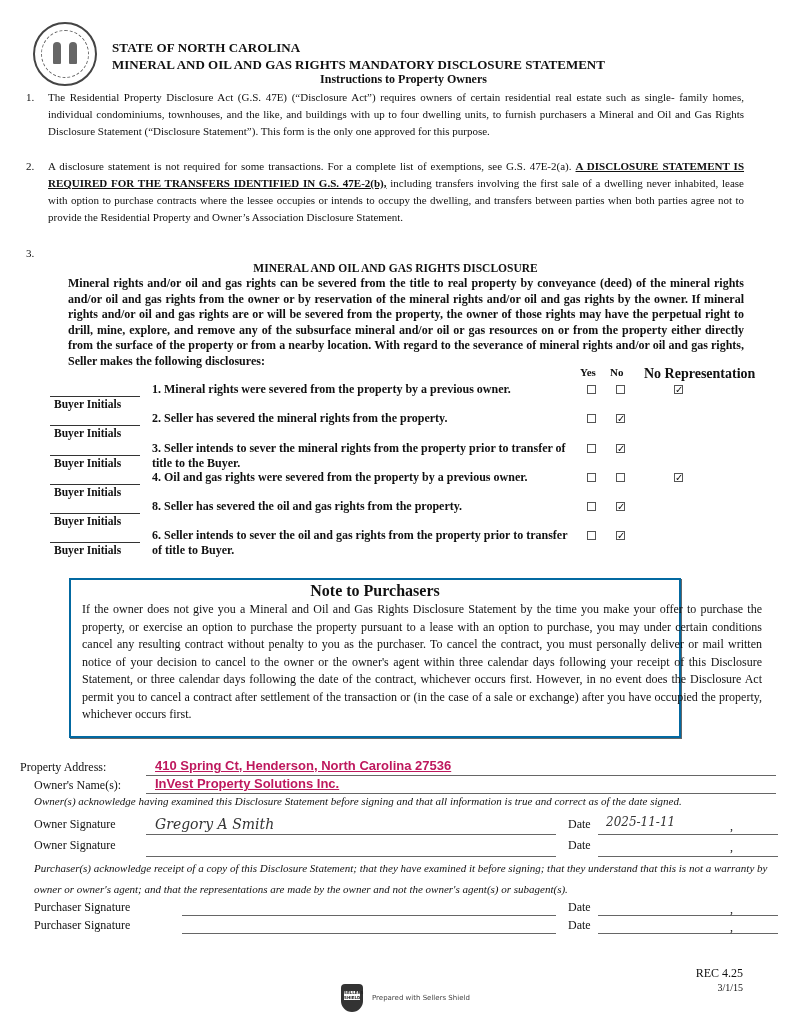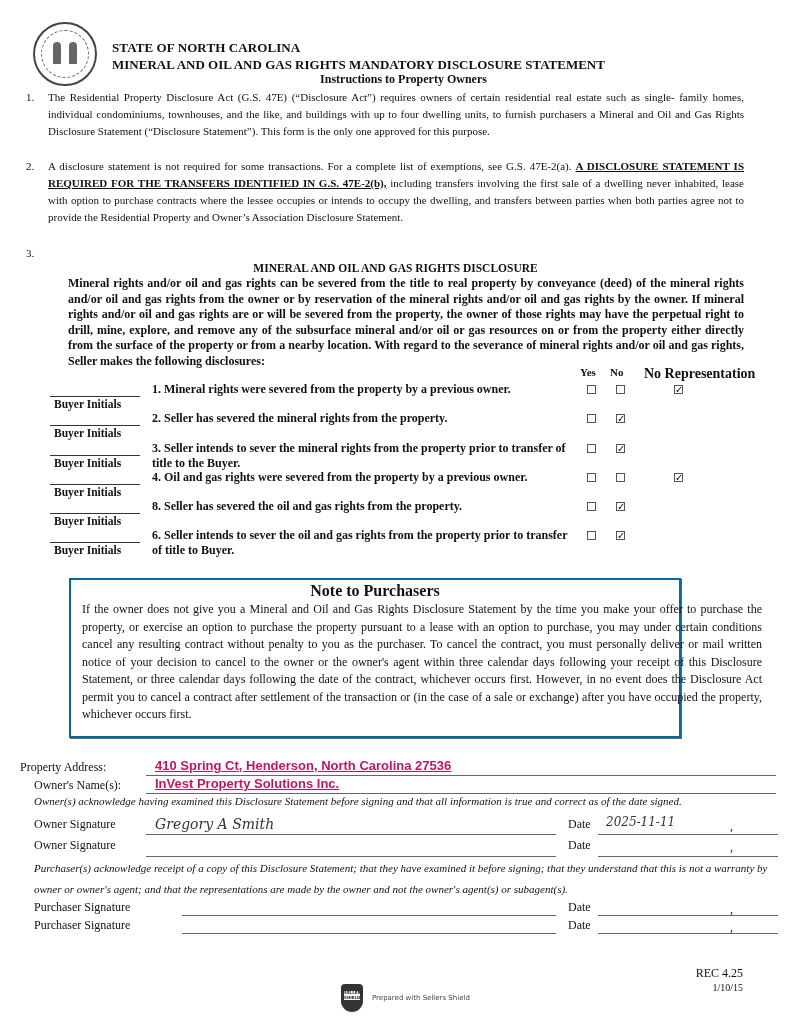--- a/index.html
+++ b/index.html
@@ -140,17 +140,17 @@
 <div class="abs line" style="left:598px; top:915px; width:180px;"></div>
 <div class="abs lbl" style="left:730px; top:902px;">,</div>
 
 <div class="abs lbl" style="left:34px; top:918px;">Purchaser Signature</div>
 <div class="abs line" style="left:182px; top:933px; width:374px;"></div>
 <div class="abs lbl" style="left:568px; top:918px;">Date</div>
 <div class="abs line" style="left:598px; top:933px; width:180px;"></div>
 <div class="abs lbl" style="left:730px; top:920px;">,</div>
 
 <div class="abs footer-rec">REC 4.25</div>
-<div class="abs footer-date">1/10/15</div>
+<div class="abs footer-date">3/1/15</div>
 <div class="abs shield">
     <span>SELLERS SHIELD</span>
   </div>
 <div class="abs prep">Prepared with Sellers Shield</div>
 
 </body></html>

